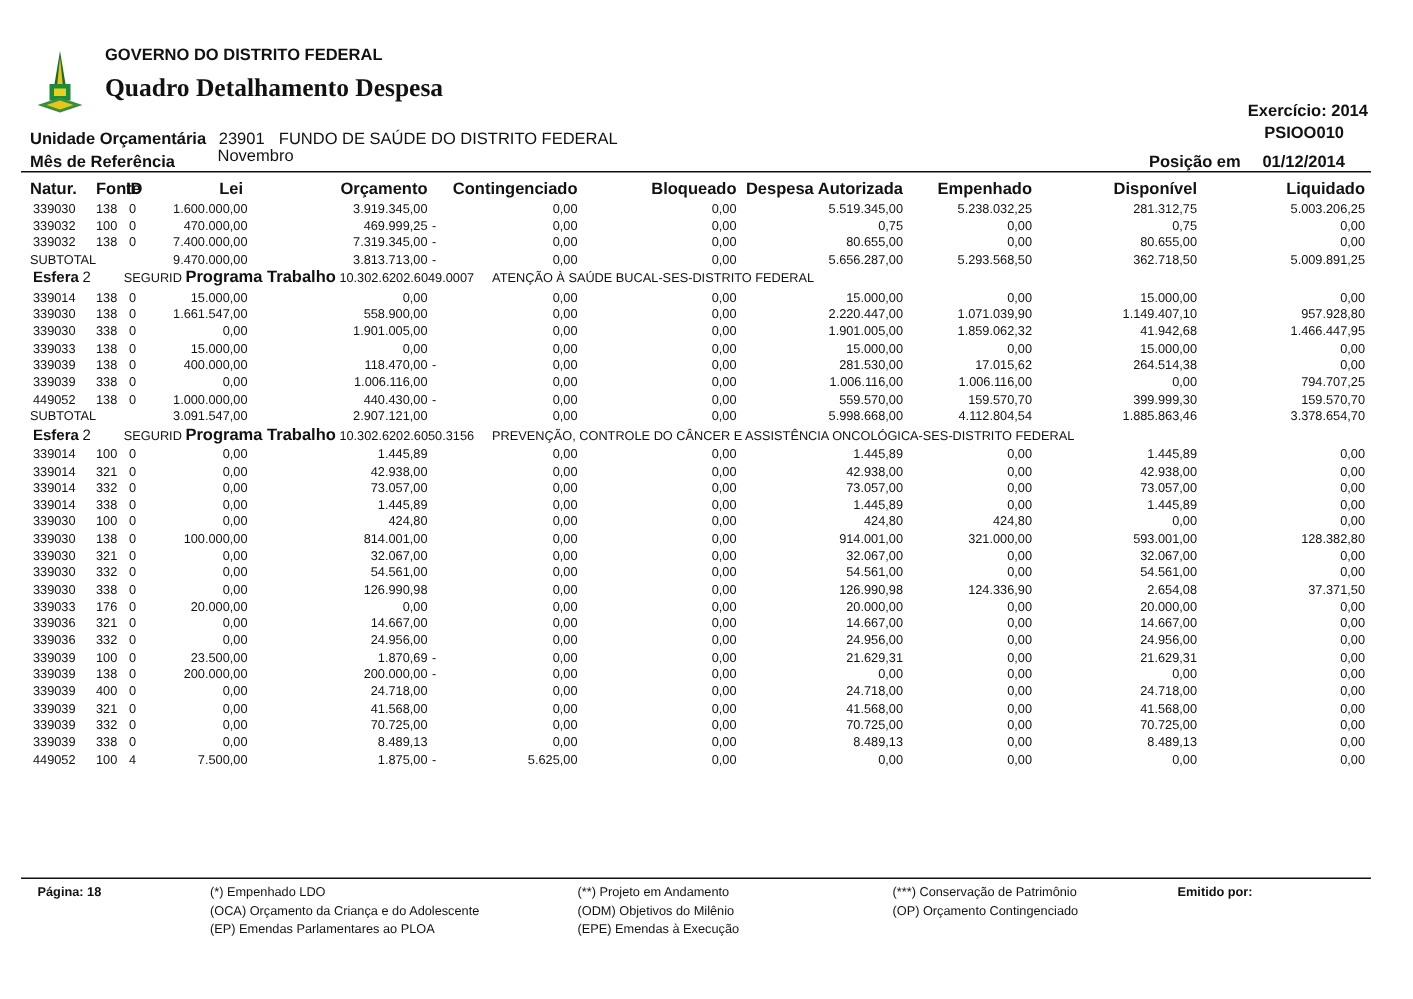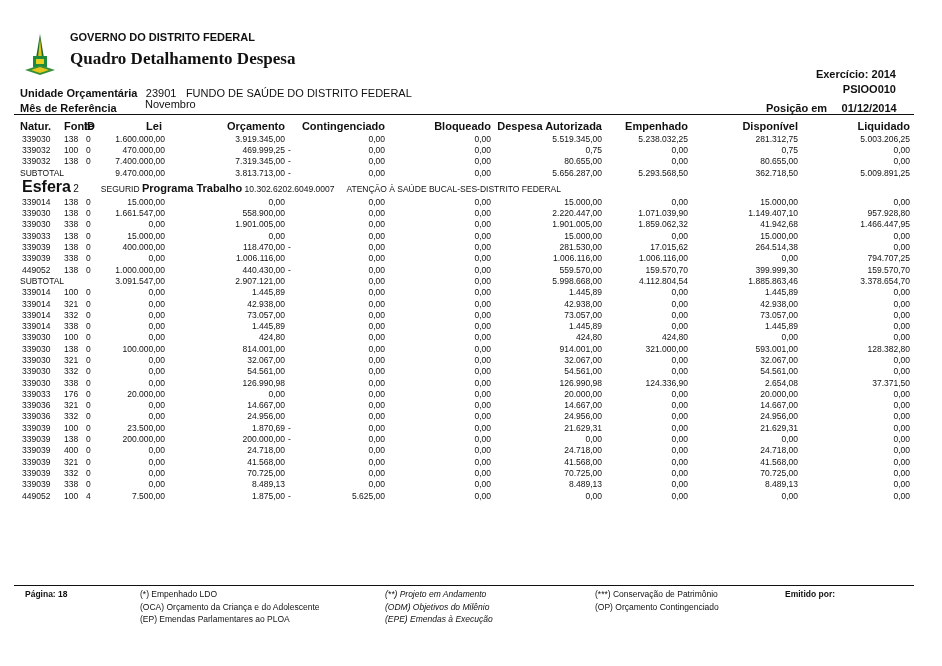--- a/index.html
+++ b/index.html
@@ -12,21 +12,21 @@
   .val { font-size:11px; }
   .hr { position:absolute; height:0; border-top:1.5px solid #111; }
   table.rep { position:absolute; left:20px; top:118px; width:890px; border-collapse:collapse; font-size:8.5px; table-layout:fixed; }
   table.rep td, table.rep th { padding:0; white-space:nowrap; overflow:visible; }
   table.rep th { font-size:11px; font-weight:bold; text-align:right; height:15px; }
   table.rep th.l { text-align:left; }
   table.rep tr.r td { height:11.3px; }
   .num { text-align:right; }
   tr.sub td { font-weight:normal; }
   tr.esf td { height:14px; font-size:8.5px; }
-  .esf-l { font-size:16px; font-weight:bold; }
+  .esf-l { font-size:10px; font-weight:bold; }
   .prog-l { font-size:11px; font-weight:bold; }
   .footer { position:absolute; top:588px; font-size:8.5px; line-height:12.5px; }
 </style>
 </head>
 <body>
 
 <div class="abs logo">
   <svg width="30" height="42" viewBox="0 0 30 42">
     <polygon points="15,0 19,24 11,24" fill="#1d6b2a"></polygon>
     <polygon points="15,4 17,24 13,24" fill="#e6c619"></polygon>
@@ -42,21 +42,21 @@
 <div class="abs" style="left:20px; top:83px;">
   <span class="lbl-b">Unidade Orçamentária</span>
   <span class="val" style="margin-left:4px;">23901</span>
   <span class="val" style="margin-left:5px;">FUNDO DE SAÚDE DO DISTRITO FEDERAL</span>
 </div>
 <div class="abs" style="left:20px; top:98px;">
   <span class="lbl-b">Mês de Referência</span>
   <span class="val" style="position:absolute; left:125px; white-space:nowrap;">Novembro</span>
 </div>
 
-<div class="abs lbl-b" style="right:46px; top:68px;">Exercício: 2014</div>
+<div class="abs lbl-b" style="right:30px; top:68px;">Exercício: 2014</div>
 <div class="abs lbl-b" style="right:46px; top:83px;">PSIOO010</div>
 <div class="abs" style="left:766px; top:98px;">
   <span class="lbl-b">Posição em</span>
   <span class="lbl-b" style="margin-left:10px;">01/12/2014</span>
 </div>
 
 <div class="hr" style="left:14px; width:900px; top:114px;"></div>
 
 <table class="rep">
   <colgroup>
@@ -250,20 +250,23 @@
         <td class="num" style="padding-right:15px">3.091.547,00</td>
         <td class="num">2.907.121,00</td>
         <td style="padding-left:3px"></td>
         <td class="num">0,00</td>
         <td class="num">0,00</td>
         <td class="num">5.998.668,00</td>
         <td class="num" style="padding-right:20px">4.112.804,54</td>
         <td class="num" style="padding-right:12px">1.885.863,46</td>
         <td class="num">3.378.654,70</td>
       </tr>
+      <tr class="esf">
+        <td colspan="12" style="padding-left:2px"><span class="esf-l">Esfera</span> <span style="font-size:10px">2</span><span style="margin-left:22px">SEGURID</span> <span class="prog-l">Programa Trabalho</span> <span>10.302.6202.6050.3156</span><span style="margin-left:12px">PREVENÇÃO, CONTROLE DO CÂNCER E ASSISTÊNCIA ONCOLÓGICA-SES-DISTRITO FEDERAL</span></td>
+      </tr>
       <tr class="r">
         <td style="padding-left:2px">339014</td>
         <td style="padding-left:6px">100</td>
         <td style="padding-left:2px">0</td>
         <td class="num" style="padding-right:15px">0,00</td>
         <td class="num">1.445,89</td>
         <td style="padding-left:3px"></td>
         <td class="num">0,00</td>
         <td class="num">0,00</td>
         <td class="num">1.445,89</td>
@@ -526,21 +529,21 @@
     </tbody>
 </table>
 
 <div class="hr" style="left:14px; width:900px; top:585px;"></div>
 <div class="footer" style="left:25px; font-weight:bold;">Página: 18</div>
 <div class="footer" style="left:140px;">
   <div>(*)  Empenhado LDO</div>
   <div>(OCA)  Orçamento da Criança e do Adolescente</div>
   <div>(EP)  Emendas Parlamentares ao PLOA</div>
 </div>
-<div class="footer" style="left:385px;font-style:italic;">
+<div class="footer" style="left:385px;">
   <div>(**)  Projeto em Andamento</div>
   <div>(ODM) Objetivos do Milênio</div>
   <div>(EPE) Emendas à Execução</div>
 </div>
 <div class="footer" style="left:595px;">
   <div>(***)  Conservação de Patrimônio</div>
   <div>(OP) Orçamento Contingenciado</div>
 </div>
 <div class="footer" style="left:785px; font-weight:bold;">Emitido por:</div>
 

